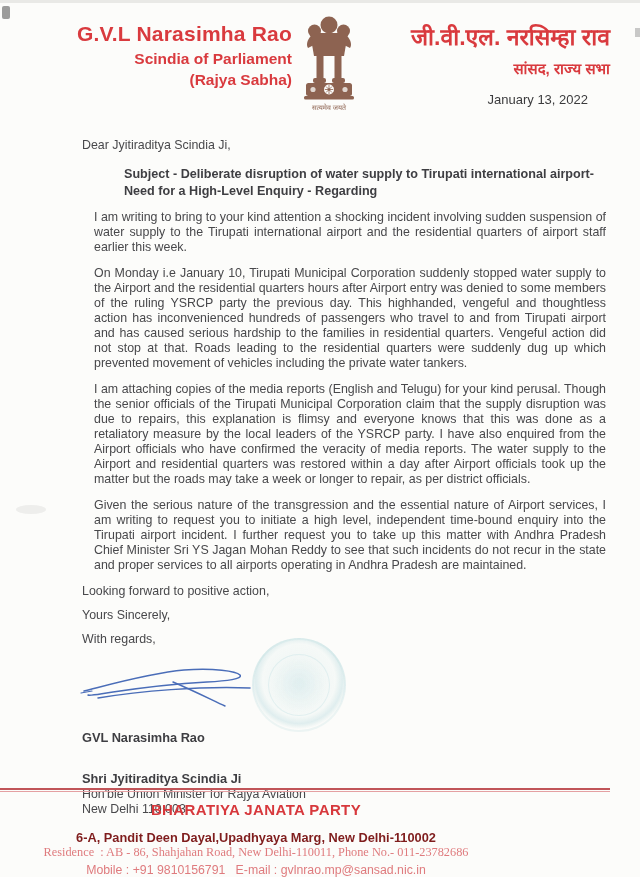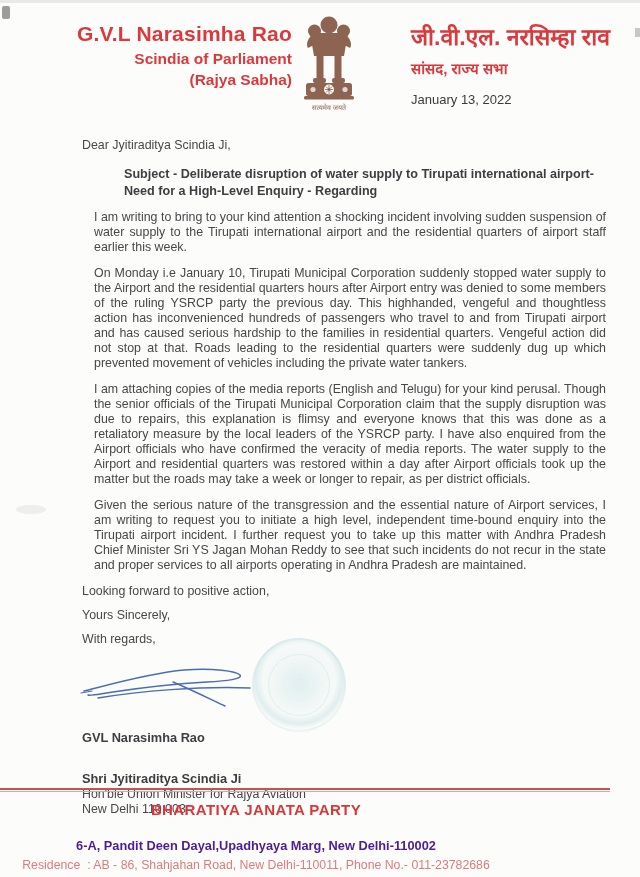--- a/index.html
+++ b/index.html
@@ -17,21 +17,21 @@
   .artifact-r{position:absolute;right:0;top:28px;width:5px;height:9px;background:#7a7a7a;opacity:.4;}
   .artifact-smudge{position:absolute;left:16px;top:505px;width:30px;height:9px;background:#9a9a9a;opacity:.14;border-radius:50%;}
   .top-edge{position:absolute;left:0;top:0;right:0;height:3px;background:#e9e9e6;}
 
   
   .hdr-left{position:absolute;left:36px;top:22px;width:256px;text-align:right;color:#d93a3e;}
   .hdr-name{font-size:21px;font-weight:bold;letter-spacing:.2px;}
   .hdr-title{font-size:15.5px;font-weight:bold;margin-top:4px;}
   .hdr-org{font-size:15.5px;font-weight:bold;margin-top:3px;}
   .emblem{position:absolute;left:297px;top:12px;width:64px;height:108px;}
-  .hdr-right{position:absolute;right:30px;top:20px;color:#d93a3e;}
+  .hdr-right{position:absolute;right:30px;top:20px;text-align:right;color:#d93a3e;}
   .hdr-name-hi{font-size:23px;font-weight:bold;}
   .hdr-title-hi{font-size:15px;font-weight:bold;margin-top:6px;}
   .hdr-date{font-size:13px;font-weight:normal;color:#3b3b3d;margin-top:14px;padding-right:22px;}
 
   
   .letter{position:absolute;left:82px;top:138px;width:524px;color:#48484b;font-size:12.4px;line-height:15px;}
   .salutation{margin:0 0 13px 0;}
   .subject{margin:0 10px 10px 42px;font-weight:bold;color:#3e3e42;font-size:12.6px;line-height:17px;}
   .para{margin:0 0 11px 12px;text-align:justify;}
   .closing{margin:0 0 9px 0;}
@@ -51,22 +51,22 @@
   }
   .signatory{font-weight:bold;color:#3e3e42;margin-top:16px;font-size:12.8px;}
 
   .recipient{margin-top:26px;line-height:15.5px;}
   .recipient-name{font-weight:bold;color:#3e3e42;font-size:12.8px;}
 
   
   .footer{position:absolute;left:0;top:788px;width:512px;text-align:center;}
   .footer-rule{width:610px;margin:0 auto;border-top:2px solid #c05458;border-bottom:1px solid #e4a0a2;height:1px;}
   .footer-party{color:#d7383c;font-weight:bold;font-size:15px;letter-spacing:.4px;margin-top:9px;}
-  .footer-address{color:#4c1d95;font-weight:bold;font-size:12.8px;margin-top:20px;}
-  .footer-residence{color:#df7b7e;font-size:12.3px;margin-top:5px;white-space:pre-wrap;}
+  .footer-address{color:#7f1d1d;font-weight:bold;font-size:12.8px;margin-top:12px;}
+  .footer-residence{color:#df7b7e;font-size:12.3px;white-space:pre-wrap;font-family:Liberation Serif, serif;}
   .footer-contact{color:#df7b7e;font-size:12.3px;margin-top:3px;white-space:pre-wrap;}
 </style>
 </head>
 <body>
 
 <div class="page">
   <div class="top-edge"></div>
   <div class="artifact-tl"></div>
   <div class="artifact-r"></div>
   <div class="artifact-smudge"></div>

